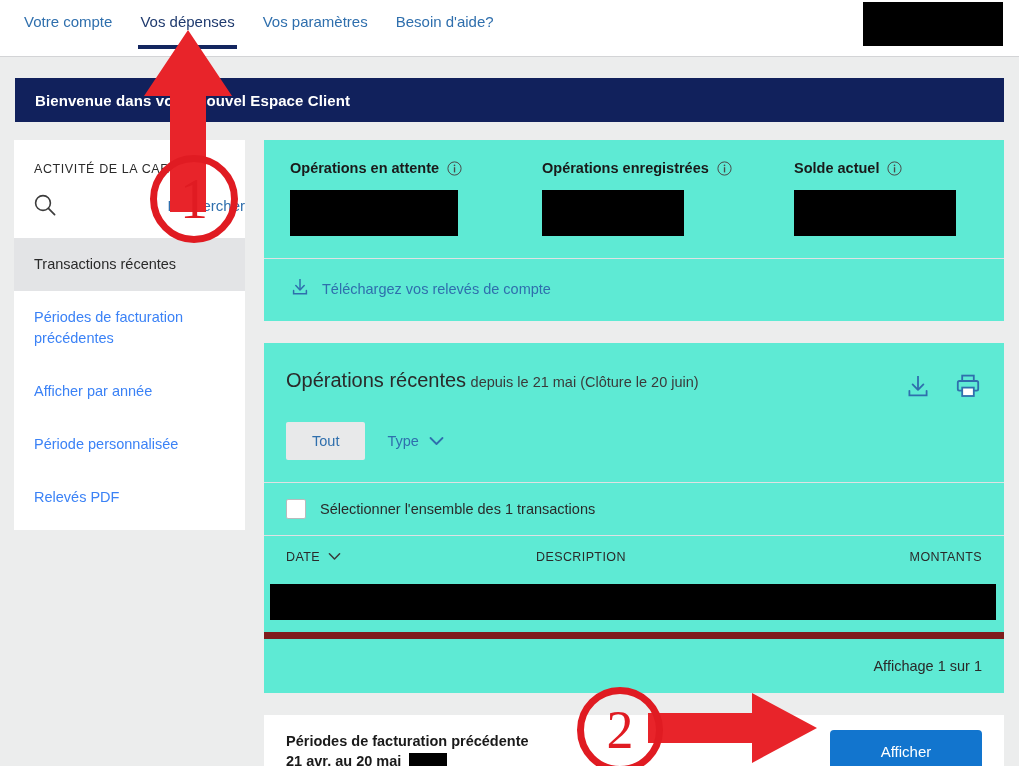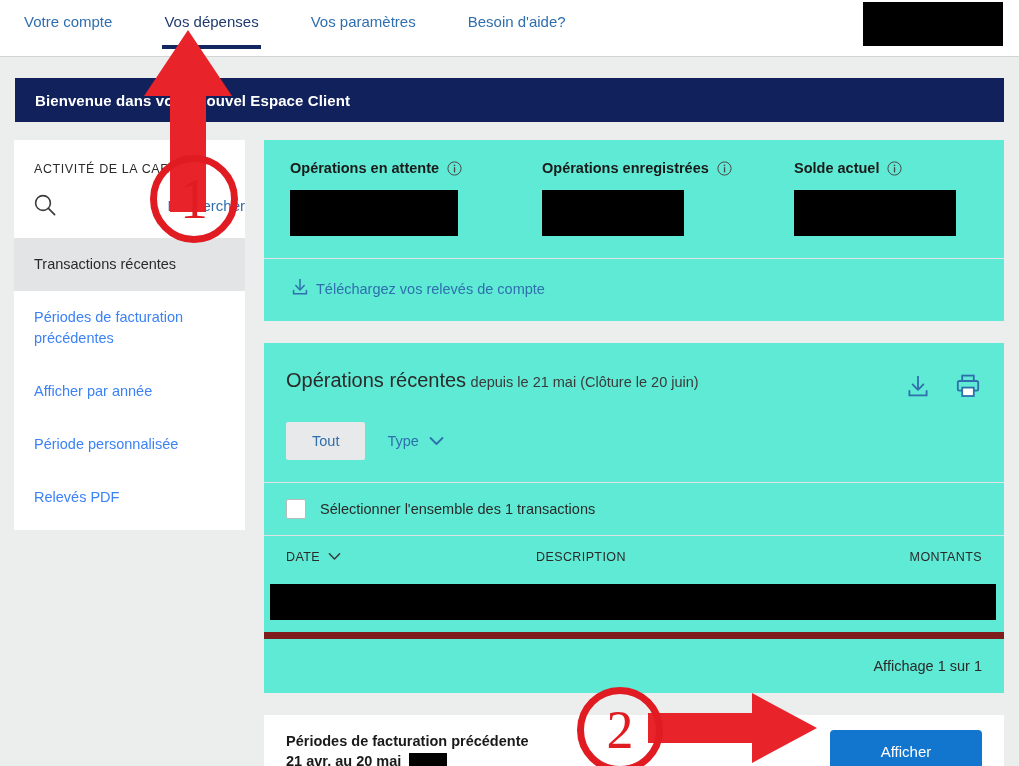--- a/index.html
+++ b/index.html
@@ -20,21 +20,21 @@
   
   .topnav {
     position: absolute; left: 0; top: 0;
     width: 1019px; height: 57px;
     background: #ffffff;
     border-bottom: 1px solid #d3d4d6;
   }
   .nav-items {
     position: absolute; left: 10px; top: 0;
     height: 57px;
-    display: flex; align-items: flex-start; gap: 24px;
+    display: flex; align-items: flex-start;
   }
   .nav-item {
     position: relative;
     padding: 13px 14px 0 14px;
     font-size: 15px;
     color: #2f6fad;
     white-space: nowrap;
     cursor: pointer;
     height: 57px;
   }
@@ -136,21 +136,21 @@
   .summary-divider {
     margin-top: 22px;
     border-top: 1px solid #e0e1e3;
   }
   .dl-statements {
     display: flex; align-items: center;
     padding: 18px 0 20px 26px;
     cursor: pointer;
   }
   .dl-statements .lbl {
-    font-size: 14.5px; color: #2f6fad; margin-left: 6px;
+    font-size: 14.5px; color: #2f6fad; margin-left: 12px;
   }
 
   
   .ops-header {
     display: flex; align-items: flex-start;
     padding: 26px 22px 0 22px;
   }
   .ops-title { flex: 1 1 auto; }
   .ops-title .big {
     font-size: 20px; color: #2a2a2a; font-weight: normal;

